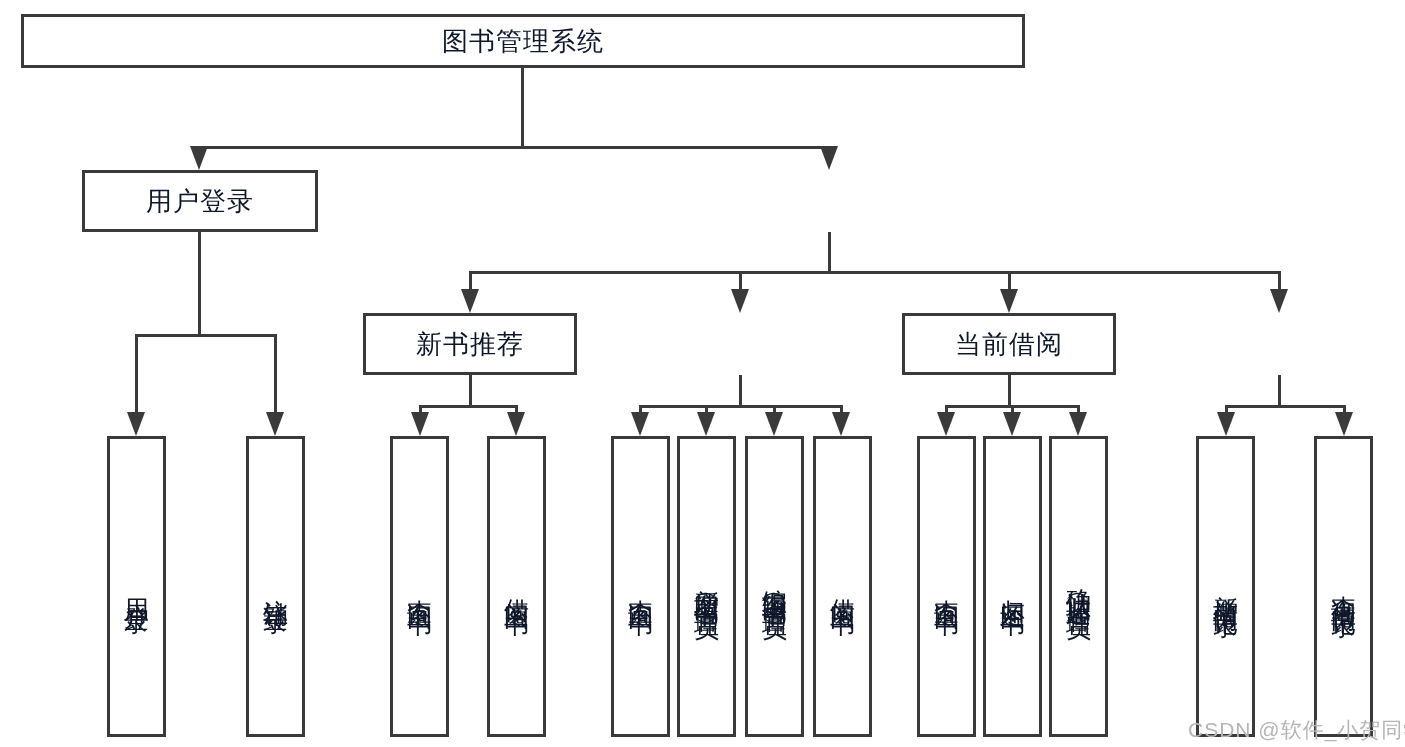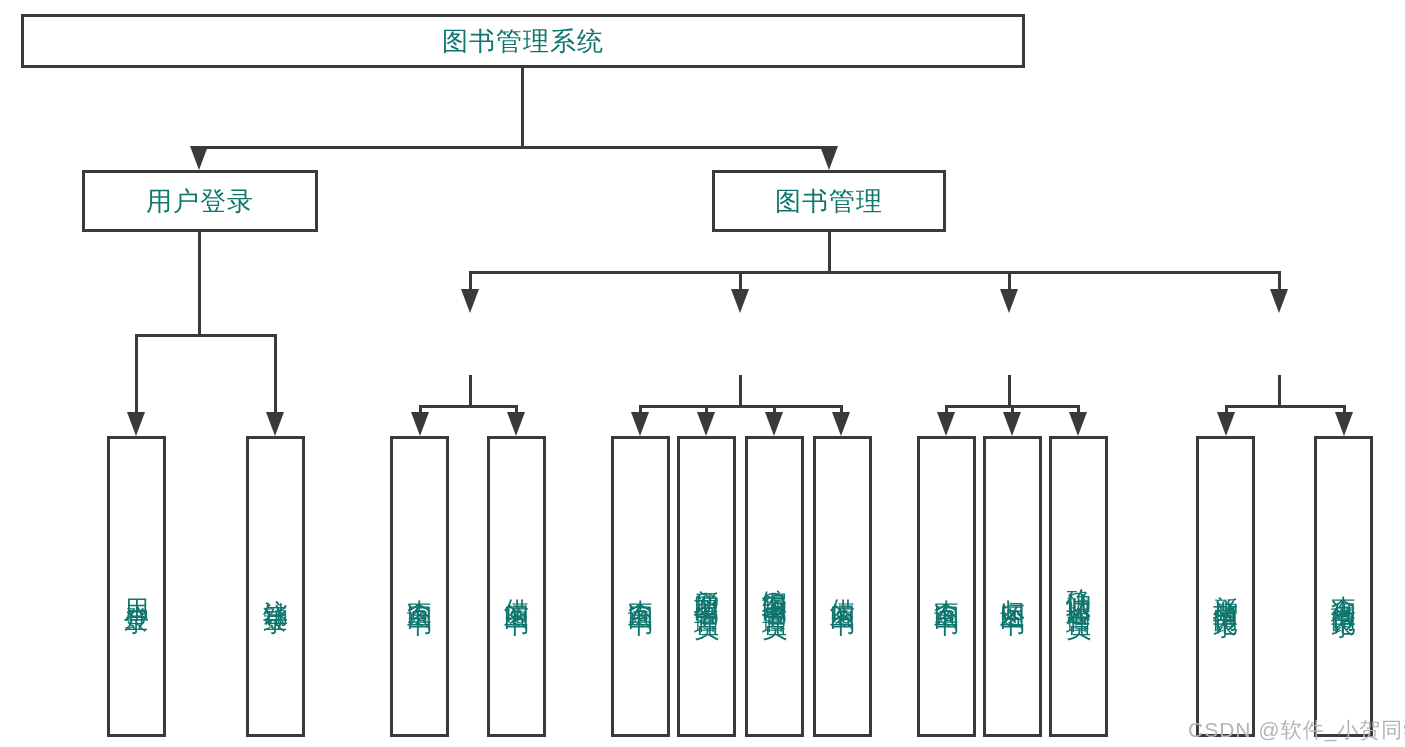--- a/index.html
+++ b/index.html
@@ -14,21 +14,21 @@
   .box{
     position:absolute;
     box-sizing:border-box;
     border:3px solid #3a3a3a;
     background:#ffffff;
     display:flex;
     align-items:center;
     justify-content:center;
     font-size:26px;
     letter-spacing:1px;
-    color:#0f766e;
+    color:#0f172a;
   }
   .vbox{
     writing-mode:vertical-rl;
     text-orientation:mixed;
     letter-spacing:4px;
     font-size:25px;
     line-height:1;
   }
   .hline,.vline{
     position:absolute;
@@ -64,42 +64,45 @@
   <div class="vline" style="left:521px;top:68px;height:81px;"></div>
   <div class="hline" style="left:199px;top:146px;width:632px;"></div>
   <div class="vline" style="left:198px;top:146px;height:12px;"></div>
   <div class="arrow" style="left:190px;top:146px;"></div>
   <div class="vline" style="left:828px;top:146px;height:12px;"></div>
   <div class="arrow" style="left:820px;top:146px;"></div>
 
   <div class="box" style="left:82px;top:170px;width:236px;height:62px;">
     <span>用户登录</span>
   </div>
-  <div class="box" style="left:712px;top:170px;width:234px;height:62px;">
-    <span>图书管理</span>
-  </div>
 
   <div class="vline" style="left:198px;top:232px;height:105px;"></div>
   <div class="hline" style="left:135px;top:334px;width:141px;"></div>
   <div class="vline" style="left:135px;top:334px;height:84px;"></div>
   <div class="arrow" style="left:127px;top:412px;"></div>
   <div class="vline" style="left:274px;top:334px;height:84px;"></div>
   <div class="arrow" style="left:266px;top:412px;"></div>
 
   <div class="vline" style="left:828px;top:232px;height:42px;"></div>
   <div class="hline" style="left:469px;top:271px;width:812px;"></div>
   <div class="vline" style="left:469px;top:271px;height:20px;"></div>
   <div class="arrow" style="left:461px;top:289px;"></div>
   <div class="vline" style="left:739px;top:271px;height:20px;"></div>
   <div class="arrow" style="left:731px;top:289px;"></div>
   <div class="vline" style="left:1008px;top:271px;height:20px;"></div>
   <div class="arrow" style="left:1000px;top:289px;"></div>
   <div class="vline" style="left:1278px;top:271px;height:20px;"></div>
   <div class="arrow" style="left:1270px;top:289px;"></div>
 
+  <div class="box" style="left:363px;top:313px;width:214px;height:62px;">
+    <span>新书推荐</span>
+  </div>
+  <div class="box" style="left:902px;top:313px;width:214px;height:62px;">
+    <span>当前借阅</span>
+  </div>
 
   <div class="vline" style="left:469px;top:375px;height:33px;"></div>
   <div class="hline" style="left:419px;top:405px;width:99px;"></div>
   <div class="vline" style="left:419px;top:405px;height:13px;"></div>
   <div class="arrow" style="left:411px;top:412px;"></div>
   <div class="vline" style="left:515px;top:405px;height:13px;"></div>
   <div class="arrow" style="left:507px;top:412px;"></div>
 
   <div class="vline" style="left:739px;top:375px;height:33px;"></div>
   <div class="hline" style="left:639px;top:405px;width:204px;"></div>

